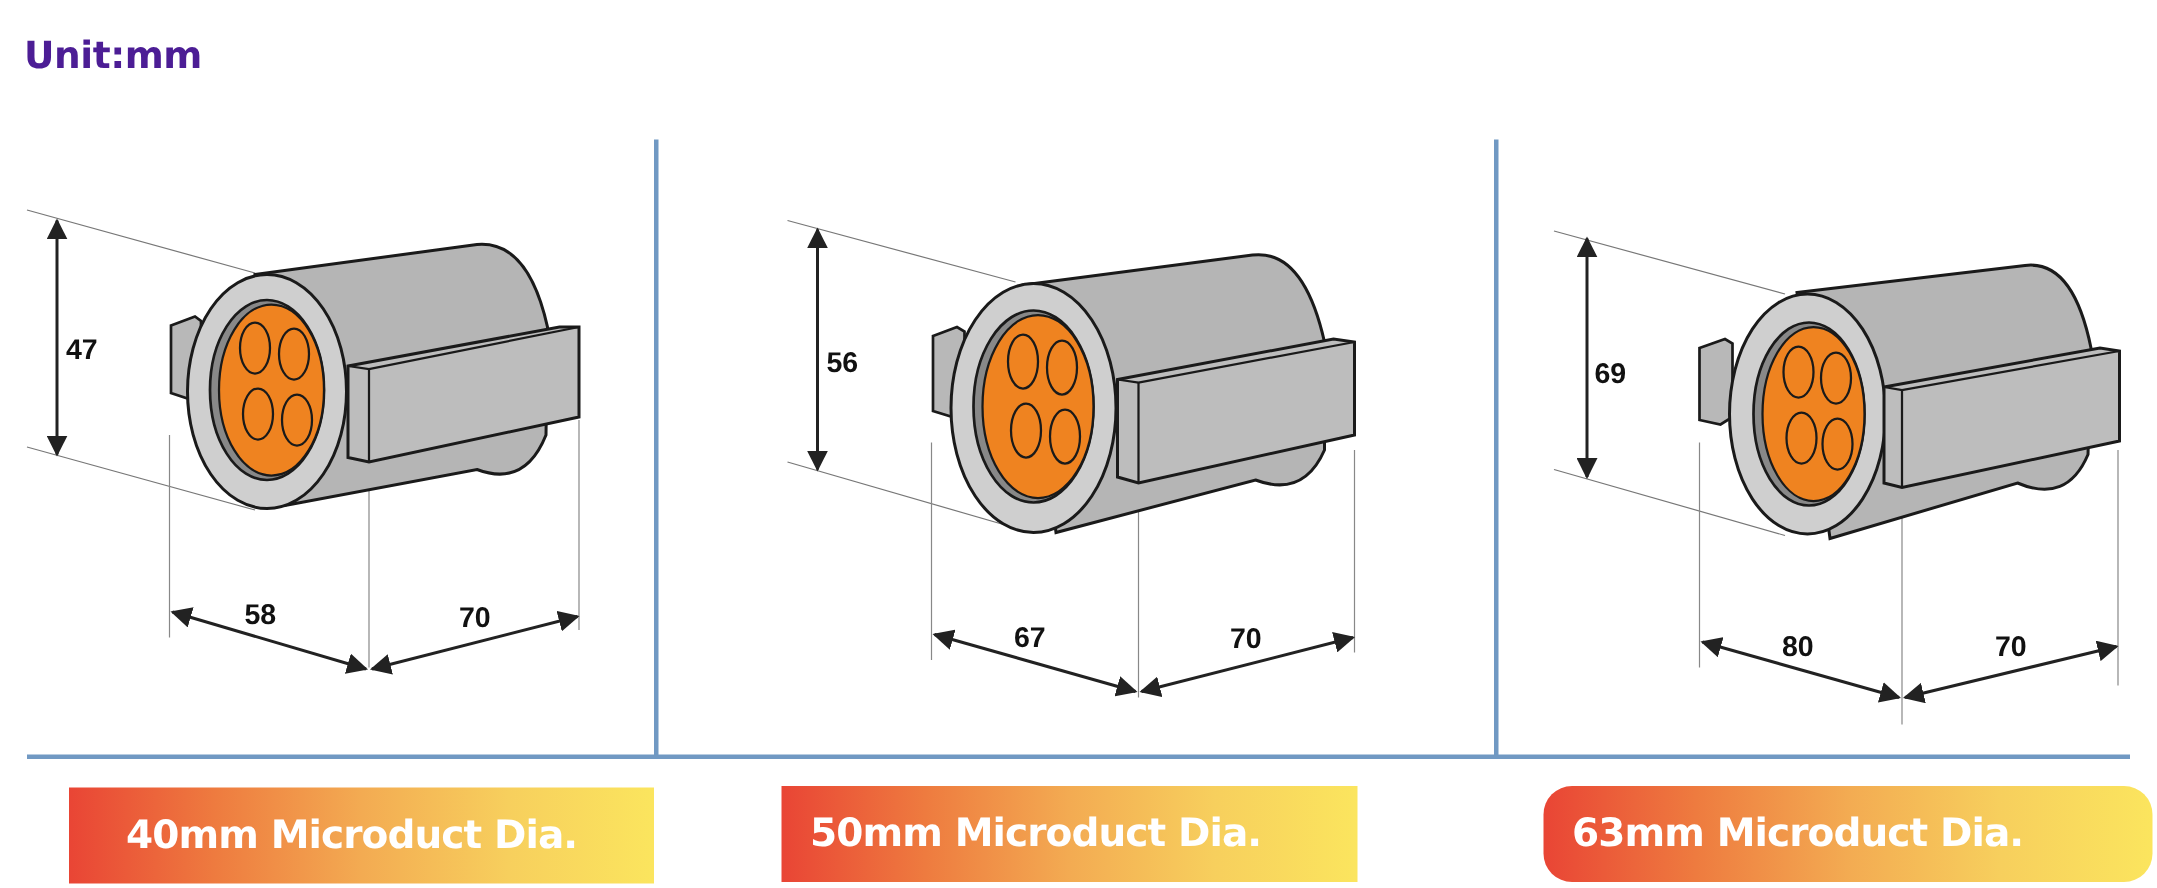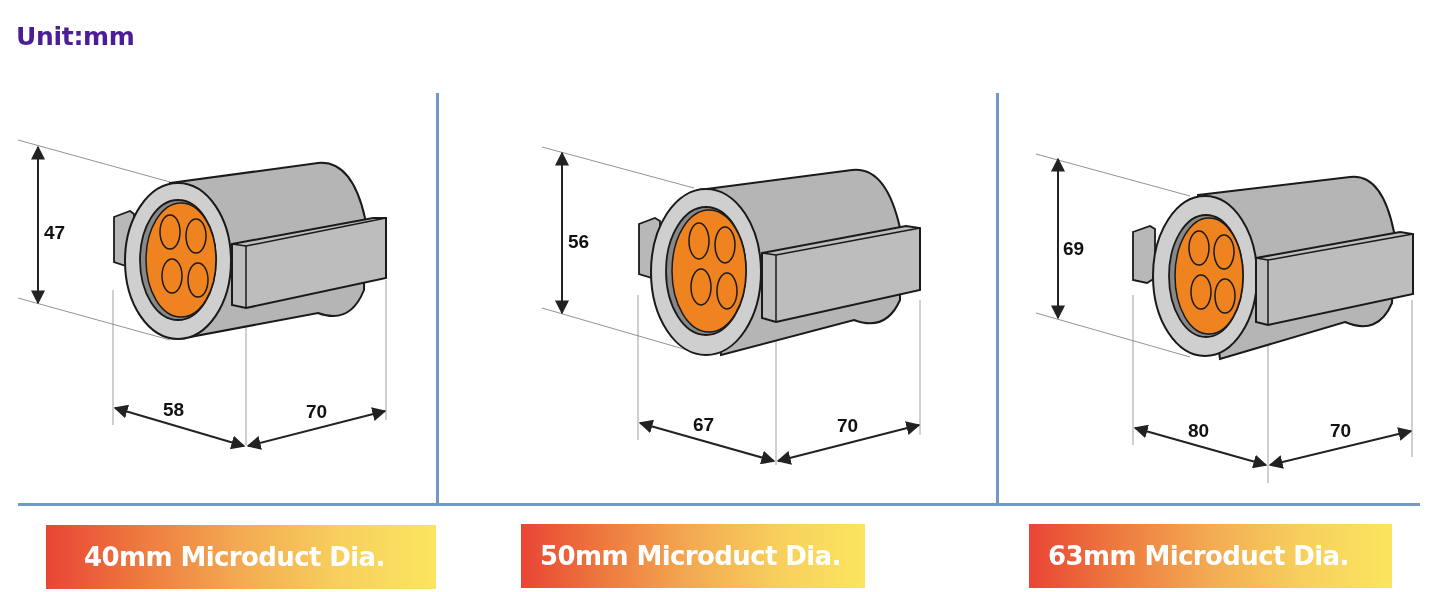--- a/index.html
+++ b/index.html
@@ -60,21 +60,21 @@
     <ellipse cx="196" cy="136" rx="10" ry="17" fill="none" stroke="#1a1a1a" stroke-width="1.5"></ellipse>
     <ellipse cx="172" cy="176" rx="10" ry="17" fill="none" stroke="#1a1a1a" stroke-width="1.5"></ellipse>
     <ellipse cx="198" cy="180" rx="10" ry="17" fill="none" stroke="#1a1a1a" stroke-width="1.5"></ellipse>
 
     <path d="M232,144 L373,118 L386,118 L386,178 L246,208 L232,205 Z" fill="#bdbdbd" stroke="#1a1a1a" stroke-width="2"></path>
     <path d="M232,144 L246,146 L386,118" fill="none" stroke="#1a1a1a" stroke-width="1.5"></path>
     <line x1="246" y1="146" x2="246" y2="208" stroke="#1a1a1a" stroke-width="1.5"></line>
   </svg>
 </div>
 
-<div class="panel" style="left:524px; width:436px;text-decoration:underline;">
+<div class="panel" style="left:507px; width:436px;text-decoration:underline;">
   <svg width="436" height="400" viewBox="0 0 436 400">
     <defs>
       <marker id="ah2" viewBox="0 0 10 10" refX="9" refY="5" markerWidth="7" markerHeight="7" orient="auto-start-reverse">
         <path d="M0,0 L10,5 L0,10 z" fill="#222"></path>
       </marker>
     </defs>
     <line x1="18" y1="47" x2="170" y2="88" stroke="#777" stroke-width="0.8"></line>
     <line x1="18" y1="208" x2="170" y2="252" stroke="#777" stroke-width="0.8"></line>
     <line x1="114" y1="195" x2="114" y2="340" stroke="#888" stroke-width="0.8"></line>
     <line x1="252" y1="215" x2="252" y2="365" stroke="#888" stroke-width="0.8"></line>
@@ -129,18 +129,18 @@
     <ellipse cx="205" cy="196" rx="10" ry="17" fill="none" stroke="#1a1a1a" stroke-width="1.5"></ellipse>
     <path d="M236,158 L380,132 L393,134 L393,194 L248,225 L236,222 Z" fill="#bdbdbd" stroke="#1a1a1a" stroke-width="2"></path>
     <path d="M236,158 L248,160 L393,134" fill="none" stroke="#1a1a1a" stroke-width="1.5"></path>
     <line x1="248" y1="160" x2="248" y2="225" stroke="#1a1a1a" stroke-width="1.5"></line>
   </svg>
 </div>
 
 <div class="label-box" style="left:46px; top:525px; width:371px;padding-left:19px;">
   <span class="label-text">40mm Microduct Dia.</span>
 </div>
-<div class="label-box" style="left:521px; top:524px; width:344px;">
+<div class="label-box" style="left:521px; top:524px; width:384px;">
   <span class="label-text">50mm Microduct Dia.</span>
 </div>
-<div class="label-box" style="left:1029px; top:524px; width:363px;">
+<div class="label-box" style="left:1029px; top:524px; width:406px;border-radius:19px;">
   <span class="label-text">63mm Microduct Dia.</span>
 </div>
 
 </body></html>

